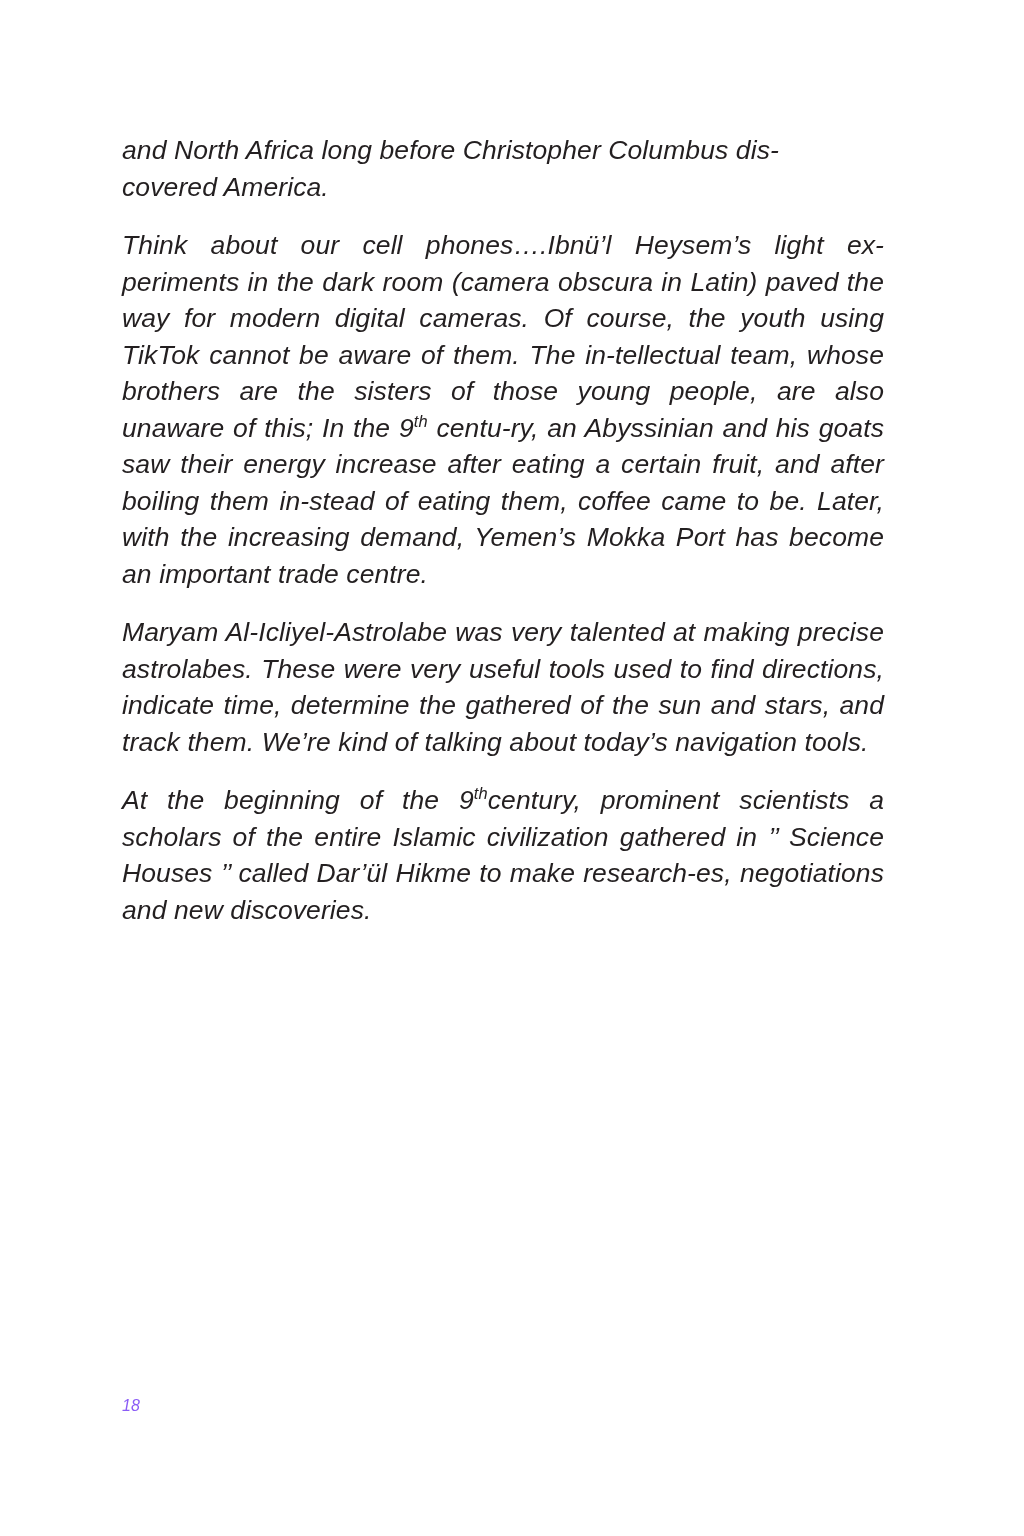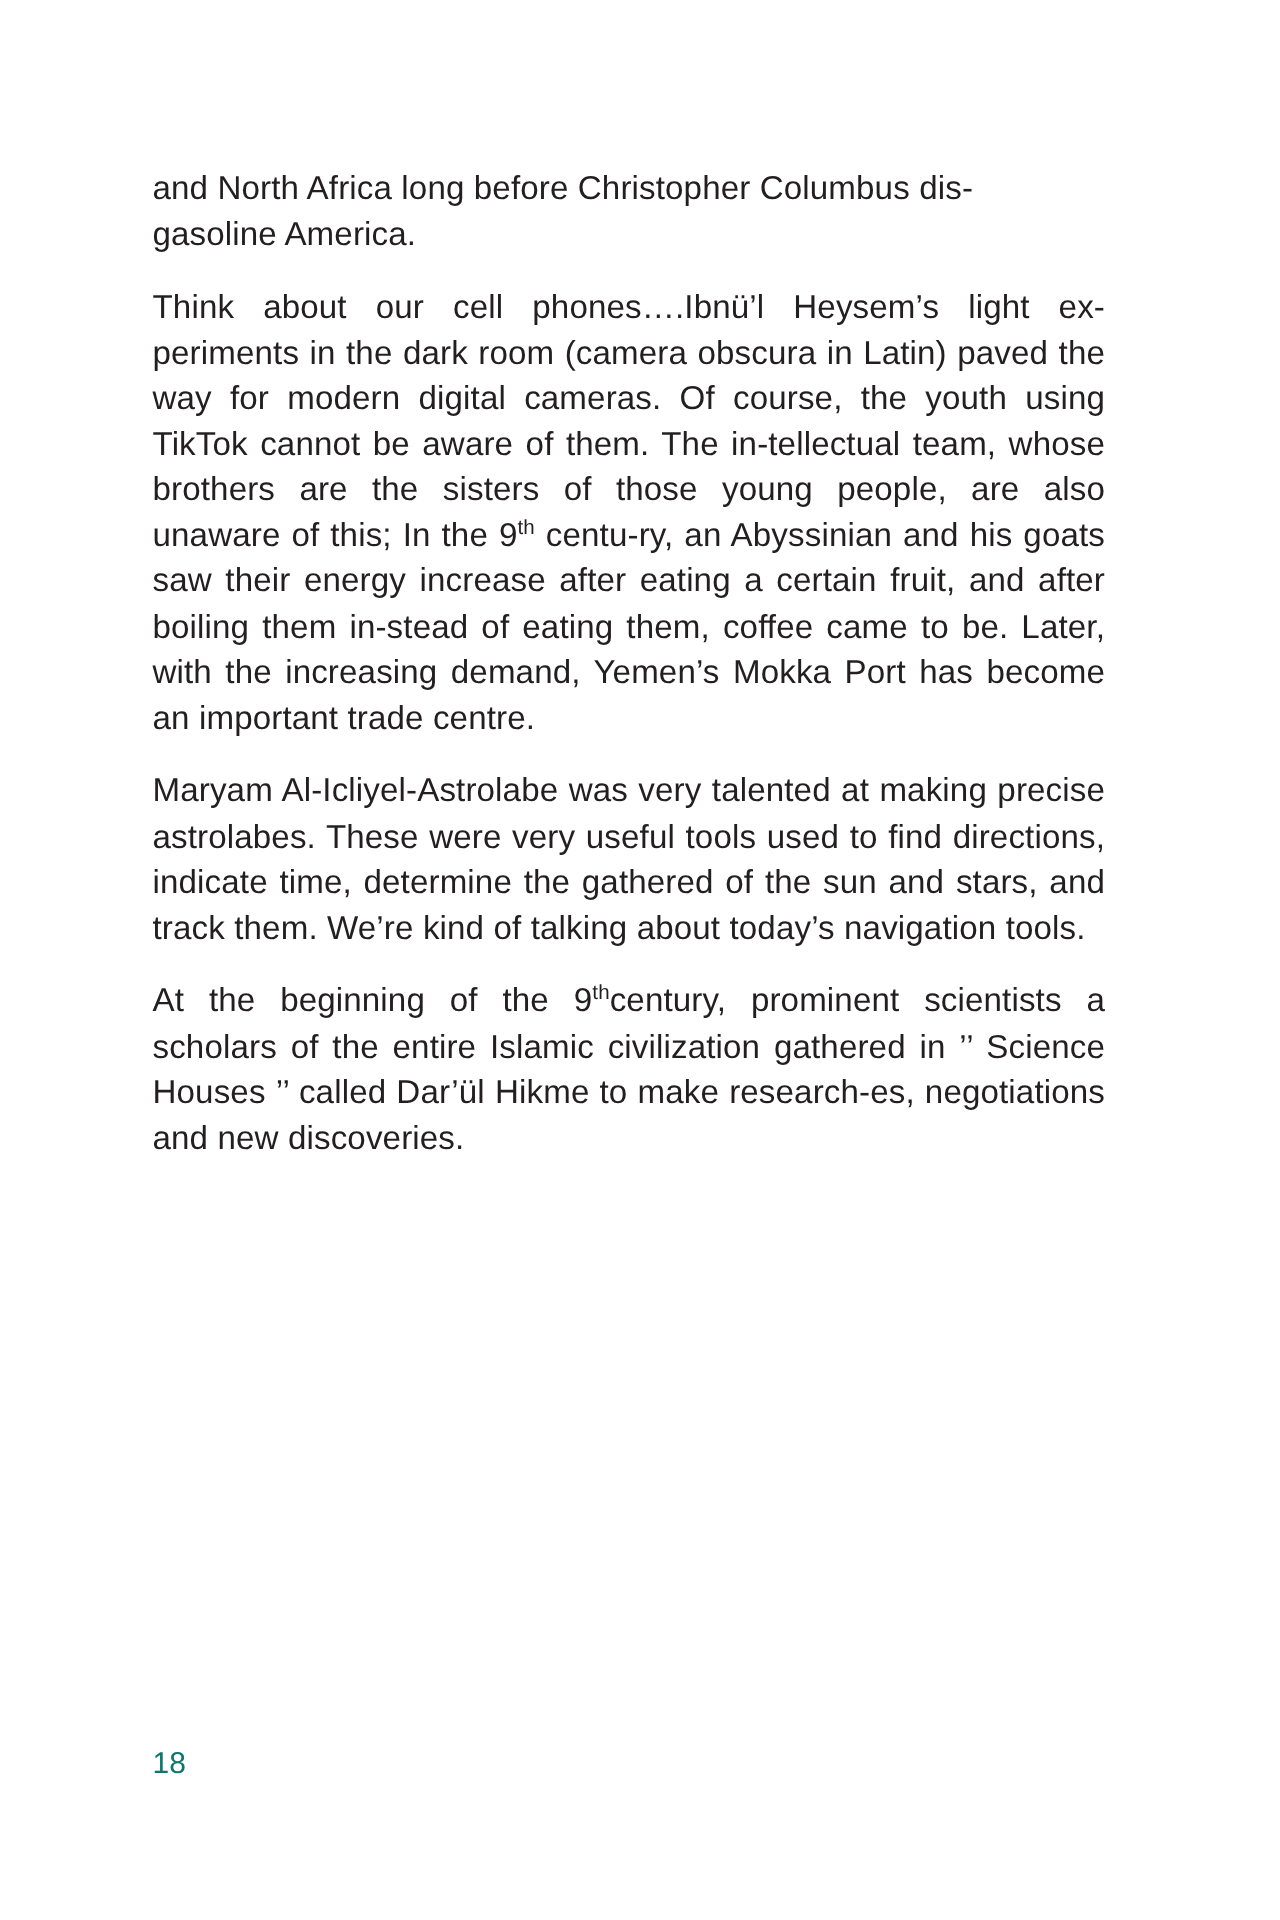--- a/index.html
+++ b/index.html
@@ -14,20 +14,21 @@
     color: #1a1a1a;
     -webkit-font-smoothing: antialiased;
   }
   .page {
     position: relative;
     width: 1016px;
     height: 1536px;
     box-sizing: border-box;
     background: #ffffff;
     overflow: hidden;
+    font-style: italic;
   }
   .content {
     position: absolute;
     left: 122px;
     top: 132px;
     width: 762px;
   }
   .para {
     font-family: "Liberation Sans", sans-serif;
     font-size: 26.5px;
@@ -45,35 +46,35 @@
   sup {
     font-size: 0.62em;
     vertical-align: super;
     line-height: 0;
   }
   .page-number {
     position: absolute;
     left: 122px;
     top: 1397px;
     font-family: "Liberation Sans", sans-serif;
-    font-size: 24px;
-    color: #0f766e;
+    font-size: 16px;
+    color: #8b5cf6;
   }
 </style>
 </head>
 <body>
 
 <div class="page">
 
   <div class="content">
 
     <p class="para nojust">
       <span>and North Africa long before Christopher Columbus dis-</span>
       <br>
-      <span>gasoline America.</span>
+      <span>covered America.</span>
     </p>
 
     <p class="para"><span>Think about our cell phones….Ibnü’l Heysem’s light ex-periments in the dark room (camera obscura in Latin) paved the way for modern digital cameras. Of course, the youth using TikTok cannot be aware of them. The in-tellectual team, whose brothers are the sisters of those young people, are also unaware of this; In the 9</span><sup>th</sup><span> centu-ry, an Abyssinian and his goats saw their energy increase after eating a certain fruit, and after boiling them in-stead of eating them, coffee came to be. Later, with the increasing demand, Yemen’s Mokka Port has become an important trade centre.</span></p>
 
 
 
 
     <p class="para">Maryam Al-Icliyel-Astrolabe was very talented at making precise astrolabes. These were very useful tools used to find directions, indicate time, determine the gathered of the sun and stars, and track them. We’re kind of talking about today’s navigation tools.</p>
 
     <p class="para"><span>At the beginning of the 9</span><sup>th</sup><span>century, prominent scientists a scholars of the entire Islamic civilization gathered in ’’ Science Houses ’’ called Dar’ül Hikme to make research-es, negotiations and new discoveries.</span></p>

